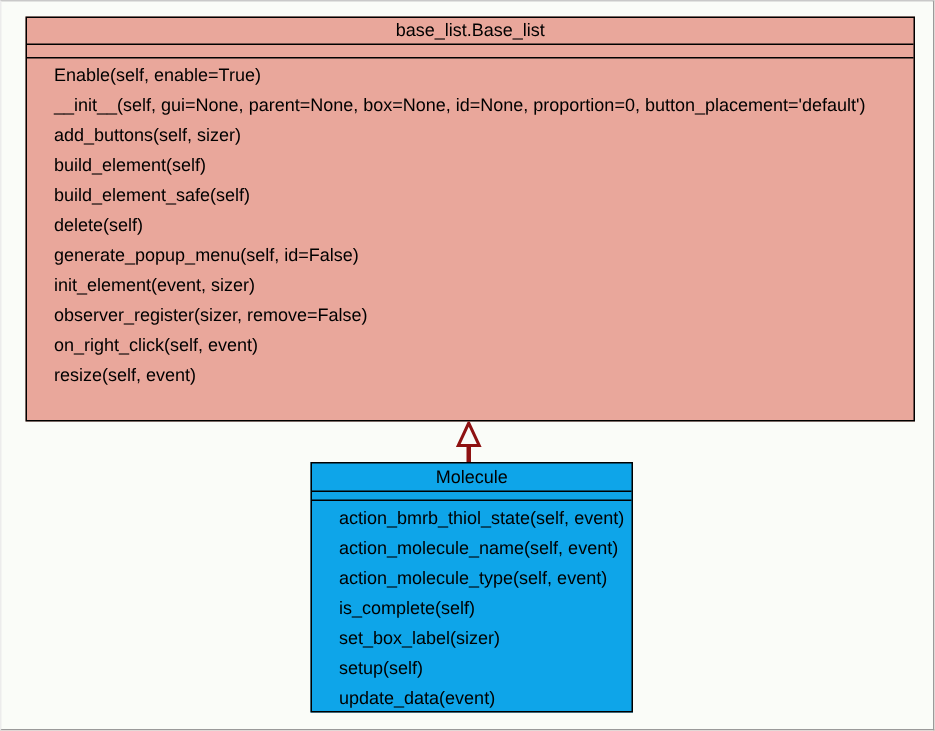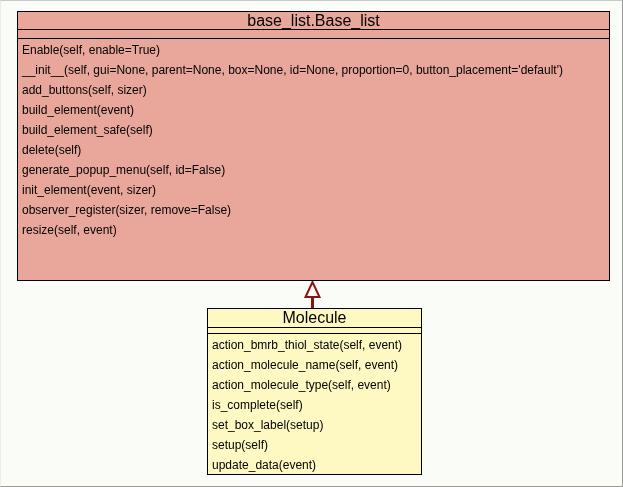--- a/index.html
+++ b/index.html
@@ -21,36 +21,36 @@
     overflow: hidden;
   }
   .class-box {
     position: absolute;
     box-sizing: border-box;
     border: 1px solid #000000;
     color: #000000;
   }
   .class-box .title {
     text-align: center;
-    font-size: 16px;
+    font-size: 12px;
     border-bottom: 1px solid #000000;
     white-space: nowrap;
     overflow: hidden;
   }
   .class-box .attrs {
     border-bottom: 1px solid #000000;
   }
   .class-box .methods {
     padding-top: 1px;
   }
   .method-row {
     height: 20px;
     line-height: 20px;
     font-size: 12px;
-    padding-left: 4px;
+    padding-left: 18px;
     white-space: nowrap;
   }
   
   .box-base-list {
     left: 16px; top: 10px;
     width: 593px; height: 270px;
   }
   .box-base-list .title { height: 17px; line-height: 17px; }
   .box-base-list .attrs { height: 8px; }
   
@@ -72,42 +72,43 @@
 
 <div class="canvas">
 
   <div class="class-box box-base-list" style="background-color: rgb(233, 167, 155);">
     <div class="title">base_list.Base_list</div>
     <div class="attrs"></div>
     <div class="methods">
         <div class="method-row">Enable(self, enable=True)</div>
         <div class="method-row">__init__(self, gui=None, parent=None, box=None, id=None, proportion=0, button_placement='default')</div>
         <div class="method-row">add_buttons(self, sizer)</div>
-        <div class="method-row">build_element(event)</div>
+        <div class="method-row">build_element(self)</div>
         <div class="method-row">build_element_safe(self)</div>
         <div class="method-row">delete(self)</div>
         <div class="method-row">generate_popup_menu(self, id=False)</div>
         <div class="method-row">init_element(event, sizer)</div>
         <div class="method-row">observer_register(sizer, remove=False)</div>
+        <div class="method-row">on_right_click(self, event)</div>
         <div class="method-row">resize(self, event)</div>
       </div>
   </div>
 
   <svg class="arrow" viewBox="0 0 19 27">
     <line class="rel-stroke" x1="9.5" y1="15" x2="9.5" y2="27" stroke="#8e1212" stroke-width="3"></line>
     <polygon class="rel-stroke rel-head" points="9.5,1 2.5,16 16.5,16" fill="#fafcf8" stroke="#8e1212" stroke-width="2"></polygon>
   </svg>
 
-  <div class="class-box box-molecule" style="background-color: #fef9c3;">
+  <div class="class-box box-molecule" style="background-color: #0ea5e9;">
     <div class="title">Molecule</div>
     <div class="attrs"></div>
     <div class="methods">
         <div class="method-row">action_bmrb_thiol_state(self, event)</div>
         <div class="method-row">action_molecule_name(self, event)</div>
         <div class="method-row">action_molecule_type(self, event)</div>
         <div class="method-row">is_complete(self)</div>
-        <div class="method-row">set_box_label(setup)</div>
+        <div class="method-row">set_box_label(sizer)</div>
         <div class="method-row">setup(self)</div>
         <div class="method-row">update_data(event)</div>
       </div>
   </div>
 
 </div>
 
 </body></html>

